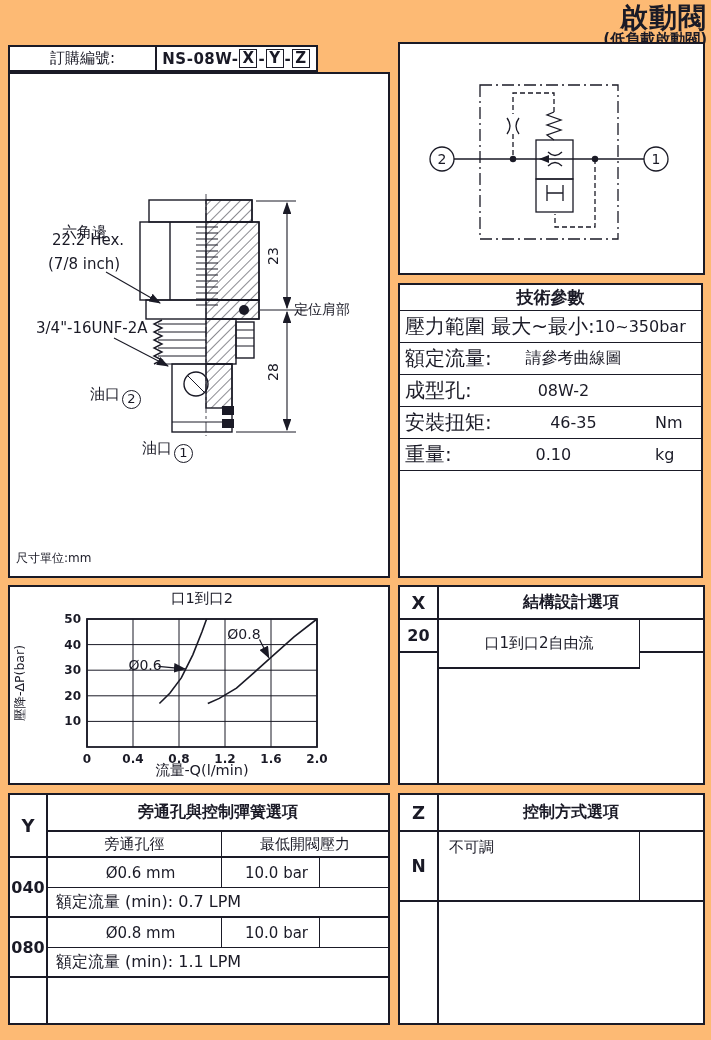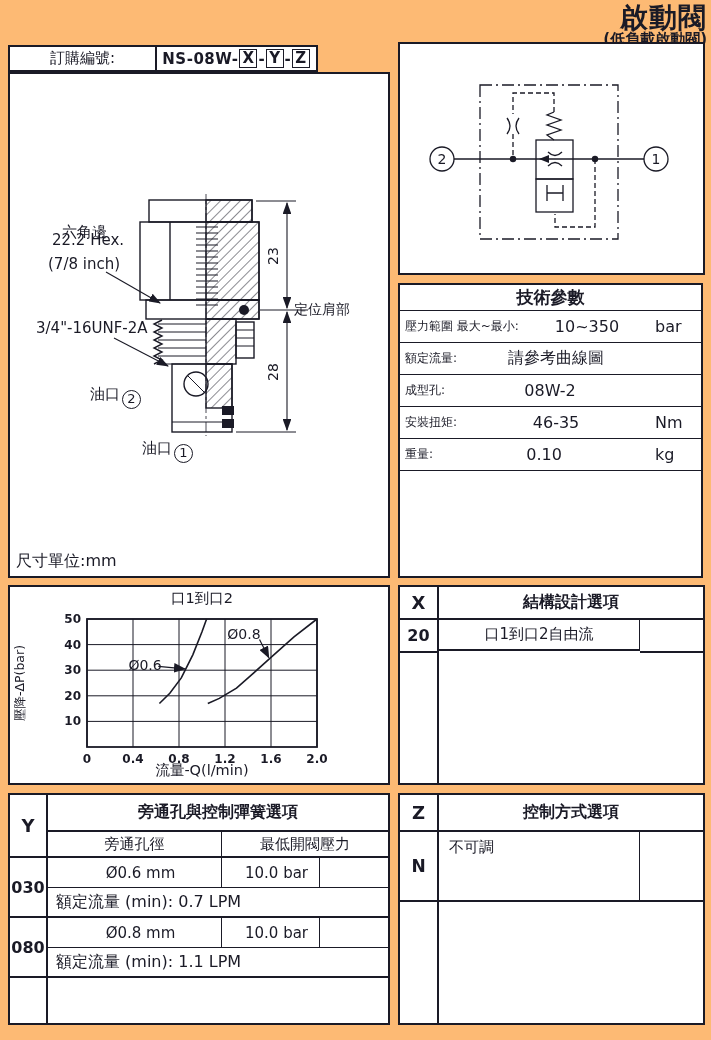--- a/index.html
+++ b/index.html
@@ -25,21 +25,21 @@
   .dw-label{ position:absolute; font-size:15px; line-height:1.1; white-space:nowrap; }
   .circled{ display:inline-flex; width:19px; height:19px; border:1.6px solid var(--ink); border-radius:50%; align-items:center; justify-content:center; font-size:13px; margin-left:2px; vertical-align:-4px; }
 
   
   .schematic-box{ left:398px; top:42px; width:307px; height:233px; }
 
   
   .tech-box{ left:398px; top:283px; width:305px; height:295px; }
   .tp-title{ position:absolute; left:0; top:0; width:100%; height:26px; border-bottom:1.5px solid var(--ink); font-size:17px; font-weight:bold; }
   .tp-row{ position:absolute; left:0; width:100%; height:32px; border-bottom:1.5px solid var(--ink); display:flex; align-items:center; }
-  .tp-label{ font-size:12px; padding-left:5px; white-space:nowrap; }
+  .tp-label{ font-size:20px; padding-left:5px; white-space:nowrap; }
   .tp-value{ flex:1; text-align:center; font-size:16px; }
   .tp-unit{ width:46px; font-size:16px; text-align:left; }
   .tp-note{ position:absolute; left:0; top:188px; width:100%; font-size:12.4px; line-height:1.3; padding:1px 3px; letter-spacing:-.3px; white-space:nowrap; }
 
   
   .chart-box{ left:8px; top:585px; width:382px; height:200px; }
 
   
   .xopt-box{ left:398px; top:585px; width:307px; height:200px; }
   
@@ -133,21 +133,21 @@
       <text x="268" y="182" font-size="14" text-anchor="middle" transform="rotate(-90 268 182)">23</text>
       <text x="268" y="298" font-size="14" text-anchor="middle" transform="rotate(-90 268 298)">28</text>
     </svg>
     <span class="dw-label" style="left:52px; top:150px;">六角邊</span>
     <span class="dw-label" style="left:42px; top:158px;">22.2 Hex.</span>
     <span class="dw-label" style="left:38px; top:182px;">(7/8 inch)</span>
     <span class="dw-label" style="left:26px; top:246px;">3/4"-16UNF-2A</span>
     <span class="dw-label" style="left:284px; top:228px; font-size:14px;">定位肩部</span>
     <span class="dw-label" style="left:80px; top:312px;"><span>油口</span><span class="circled">2</span></span>
     <span class="dw-label" style="left:132px; top:366px;"><span>油口</span><span class="circled">1</span></span>
-    <span class="dw-label" style="left:6px; top:478px; font-size:16px;">尺寸單位:mm</span>
+    <span class="dw-label" style="left:6px; top:478px; font-size:12px;">尺寸單位:mm</span>
   </div>
 
   <div class="box schematic-box">
     <svg width="303" height="229" viewBox="0 0 303 229">
       <defs>
         <marker id="sArr" markerWidth="9" markerHeight="7" refX="8" refY="3.5" orient="auto">
           <path d="M0,0 L9,3.5 L0,7 z" fill="#1a1a26"></path>
         </marker>
       </defs>
       <g stroke="#1a1a26" fill="none" stroke-width="1.3">
@@ -241,32 +241,32 @@
         <line x1="148.3" y1="79.36" x2="174.75" y2="81.92" stroke="#1a1a26" stroke-width="1.2" marker-end="url(#cArr)"></line>
         <text x="217.29999999999998" y="52.36" font-size="14">Ø0.8</text>
         <line x1="249.5" y1="52.480000000000004" x2="258.70000000000005" y2="70.4" stroke="#1a1a26" stroke-width="1.2" marker-end="url(#cArr)"></line>
       </svg>
   </div>
 
   <div class="box xopt-box">
     <div class="cell key br2 bb2" style="left:0;top:0;width:39px;height:33px;">X</div>
     <div class="cell thead bb2" style="left:39px;top:0;width:264px;height:33px;">結構設計選項</div>
     <div class="cell code br2 bb2" style="left:0;top:33px;width:39px;height:33px;">20</div>
-    <div class="cell br1 bb2" style="left:39px;top:33px;width:201px;height:31px;">口1到口2自由流</div>
+    <div class="cell br1 bb2" style="left:39px;top:33px;width:201px;height:49px;">口1到口2自由流</div>
     <div class="cell bb2" style="left:240px;top:33px;width:63px;height:33px;"></div>
     <div class="cell br2" style="left:0;top:66px;width:39px;height:130px;"></div>
   </div>
 
   <div class="box yopt-box">
     <div class="cell key br2 bb2" style="left:0;top:0;width:38px;height:63px;">Y</div>
     <div class="cell thead bb2" style="left:38px;top:0;width:340px;height:37px;">旁通孔與控制彈簧選項</div>
     <div class="cell bb2" style="left:212px;top:37px;width:166px;height:26px;">最低開閥壓力</div>
     <div class="cell br1 bb2" style="left:38px;top:37px;width:174px;height:26px;">旁通孔徑</div>
 
-    <div class="cell code br2 bb2" style="left:0;top:63px;width:38px;height:60px;">030</div>
+    <div class="cell code br2 bb2" style="left:0;top:63px;width:38px;height:60px;">040</div>
     <div class="cell br1 bb1" style="left:38px;top:63px;width:174px;height:30px;">Ø0.6 mm</div>
     <div class="cell br1 bb1" style="left:212px;top:63px;width:98px;height:30px;">10.0 bar</div>
     <div class="cell bb1" style="left:310px;top:63px;width:68px;height:30px;"></div>
     <div class="cell left bb2" style="left:38px;top:93px;width:340px;height:30px;padding-left:8px;font-size:16px;">額定流量 (min): 0.7 LPM</div>
 
     <div class="cell code br2 bb2" style="left:0;top:123px;width:38px;height:60px;">080</div>
     <div class="cell br1 bb1" style="left:38px;top:123px;width:174px;height:30px;">Ø0.8 mm</div>
     <div class="cell br1 bb1" style="left:212px;top:123px;width:98px;height:30px;">10.0 bar</div>
     <div class="cell bb1" style="left:310px;top:123px;width:68px;height:30px;"></div>
     <div class="cell left bb2" style="left:38px;top:153px;width:340px;height:30px;padding-left:8px;font-size:16px;">額定流量 (min): 1.1  LPM</div>

